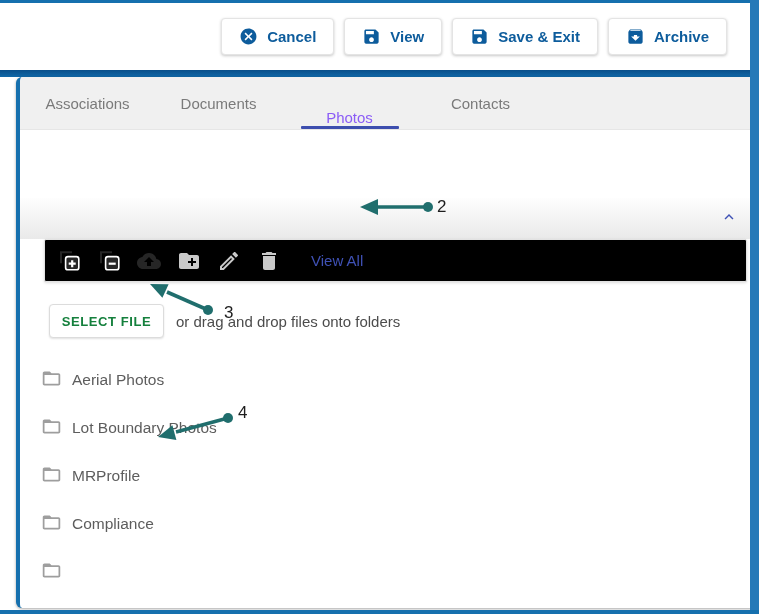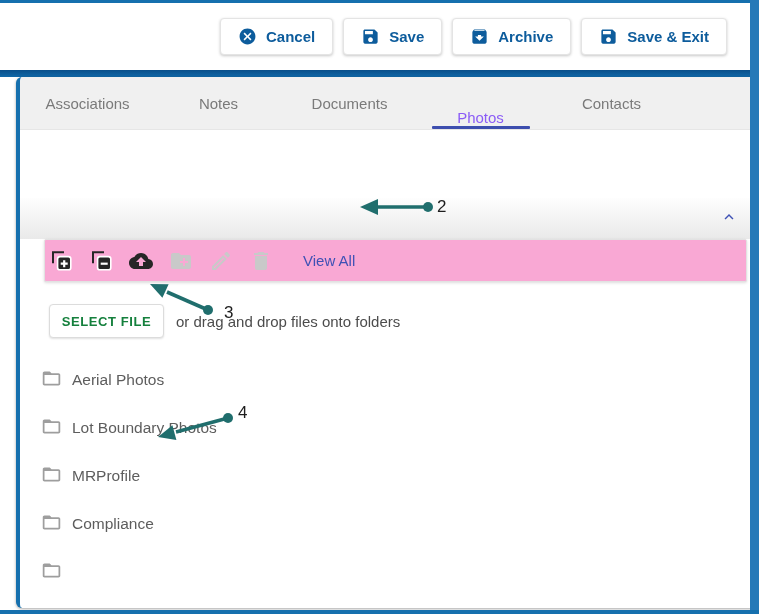--- a/index.html
+++ b/index.html
@@ -64,23 +64,23 @@
   }
   .collapse-btn {
     position:absolute; right:28px; top:10px; width:18px; height:18px;
     border:none; background:transparent; cursor:pointer; padding:0;
   }
   .collapse-btn svg { width:18px; height:18px; fill:#3f51b5; }
 
   
   .toolbar-card {
     position:absolute; top:109px; left:24px; width:703px; height:43px;
-    background:#f9a8d4; border:1px solid #e2e2e2; border-radius:2px;
+    background:#000000; border:1px solid #e2e2e2; border-radius:2px;
     box-shadow:0 1px 3px rgba(0,0,0,.14);
-    display:flex; align-items:center; padding-left:4px; gap:16px;
+    display:flex; align-items:center; padding-left:12px; gap:16px;
   }
   .tool-icon { width:24px; height:24px; border:none; background:transparent; padding:0; cursor:pointer; }
   .tool-icon svg { width:24px; height:24px; }
   .tool-icon.enabled  { color:#262626; }
   .tool-icon.disabled { color:#c9c9c9; cursor:default; }
   .view-all {
     margin-left:14px; color:#3f51b5; font-size:15px; text-decoration:none; cursor:pointer;
   }
 
   
@@ -122,50 +122,47 @@
           </svg>
         </span>
       <span>Cancel</span>
     </button>
     <button class="action-btn">
       <span>
           <svg viewBox="0 0 24 24" style="width:19px;height:19px;fill:#0d5c9c;display:block">
             <path d="M17 3H5c-1.11 0-2 .9-2 2v14c0 1.1.89 2 2 2h14c1.1 0 2-.9 2-2V7l-4-4zm-5 16c-1.66 0-3-1.34-3-3s1.34-3 3-3 3 1.34 3 3-1.34 3-3 3zm3-10H5V5h10v4z"></path>
           </svg>
         </span>
-      <span>Save</span>
+      <span>View</span>
+    </button>
+    <button class="action-btn">
+      <span>
+          <svg viewBox="0 0 24 24" style="width:19px;height:19px;fill:#0d5c9c;display:block">
+            <path d="M17 3H5c-1.11 0-2 .9-2 2v14c0 1.1.89 2 2 2h14c1.1 0 2-.9 2-2V7l-4-4zm-5 16c-1.66 0-3-1.34-3-3s1.34-3 3-3 3 1.34 3 3-1.34 3-3 3zm3-10H5V5h10v4z"></path>
+          </svg>
+        </span>
+      <span>Save &amp; Exit</span>
     </button>
     <button class="action-btn">
       <span>
           <svg viewBox="0 0 24 24" style="width:19px;height:19px;fill:#0d5c9c;display:block">
             <path d="M20.54 5.23l-1.39-1.68C18.88 3.21 18.47 3 18 3H6c-.47 0-.88.21-1.16.55L3.46 5.23C3.17 5.57 3 6.02 3 6.5V19c0 1.1.9 2 2 2h14c1.1 0 2-.9 2-2V6.5c0-.48-.17-.93-.46-1.27zM12 17.5L6.5 12H10v-2h4v2h3.5L12 17.5zM5.12 5l.81-1h12l.94 1H5.12z"></path>
           </svg>
         </span>
       <span>Archive</span>
-    </button>
-    <button class="action-btn">
-      <span>
-          <svg viewBox="0 0 24 24" style="width:19px;height:19px;fill:#0d5c9c;display:block">
-            <path d="M17 3H5c-1.11 0-2 .9-2 2v14c0 1.1.89 2 2 2h14c1.1 0 2-.9 2-2V7l-4-4zm-5 16c-1.66 0-3-1.34-3-3s1.34-3 3-3 3 1.34 3 3-1.34 3-3 3zm3-10H5V5h10v4z"></path>
-          </svg>
-        </span>
-      <span>Save &amp; Exit</span>
     </button>
   </header>
 
   <div class="blue-divider"></div>
 
   <section class="panel">
 
     <nav class="tab-bar">
       <div class="tab">
           <span>Associations</span>
-        </div>
-      <div class="tab">
-          <span>Notes</span>
         </div>
       <div class="tab">
           <span>Documents</span>
         </div>
       <div class="tab active">
           <span>Photos</span>
           <span class="tab-underline"></span>
         </div>
       <div class="tab">
           <span>Contacts</span>

